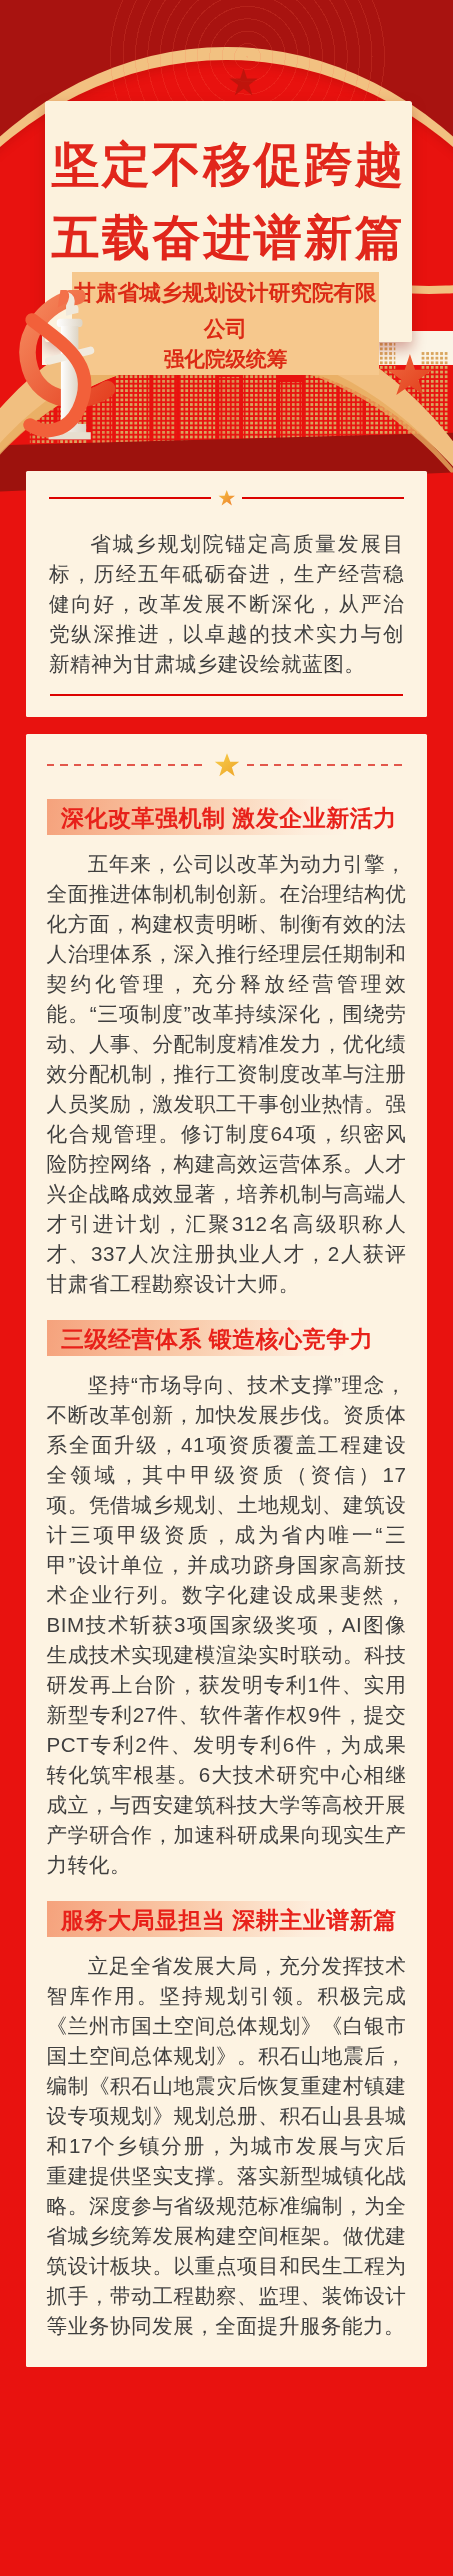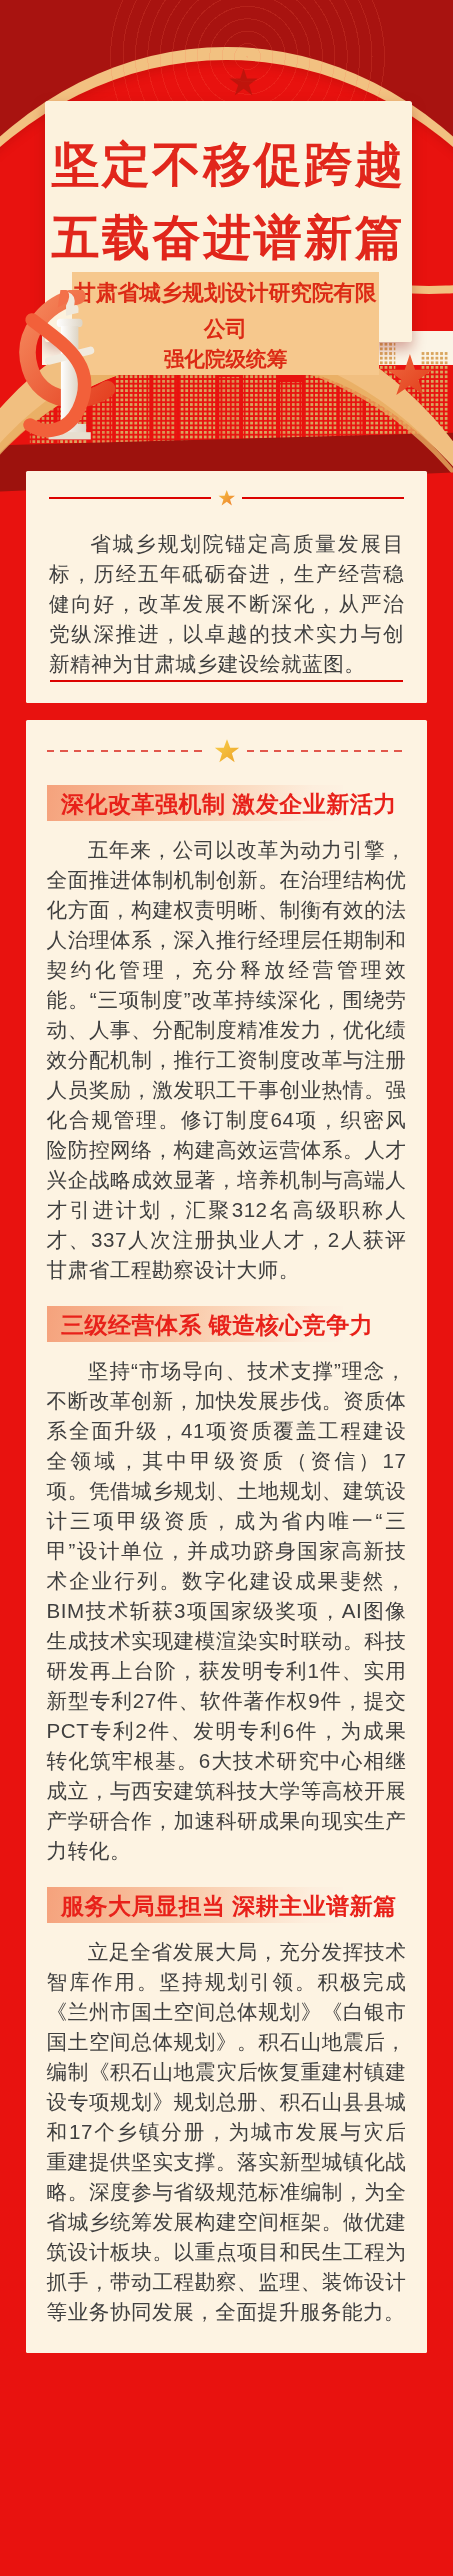--- a/index.html
+++ b/index.html
@@ -69,21 +69,21 @@
   .divider .line{flex:1;height:2.1px;background:#dc0200;}
   .divider .dash{
     flex:1;height:2.1px;
     background:repeating-linear-gradient(90deg,#e2574b 0 7.2px,transparent 7.2px 13.4px);
   }
   .divider .star-wrap{flex:0 0 auto;padding:0 7.2px;display:flex;align-items:center;}
   .para{
     color:#3f3f3f;font-size:20.6px;line-height:30px;letter-spacing:0.5px;
     text-align:justify;text-indent:2em;margin:0;
   }
-  .card1 .para{margin-top:23px;margin-bottom:1px;}
+  .card1 .para{margin-top:23px;margin-bottom:15px;}
   .endline{height:2.1px;background:#dc0200;margin:0 1px;}
   .section-heading{
     margin:21.6px 0 13.4px 0;width:282px;height:36px;line-height:39px;padding-left:14.4px;
     background:linear-gradient(100deg,#f5a27c 0%,#f9c9a8 45%,#fdeedd 88%,#fdf2e2 100%);
     color:#e8211a;font-size:23px;font-weight:bold;letter-spacing:0.5px;white-space:nowrap;
   }
   .section:first-of-type .section-heading{margin-top:17.5px;}
   .card2 .para{margin-bottom:3.1px;}
 </style>
 </head>

